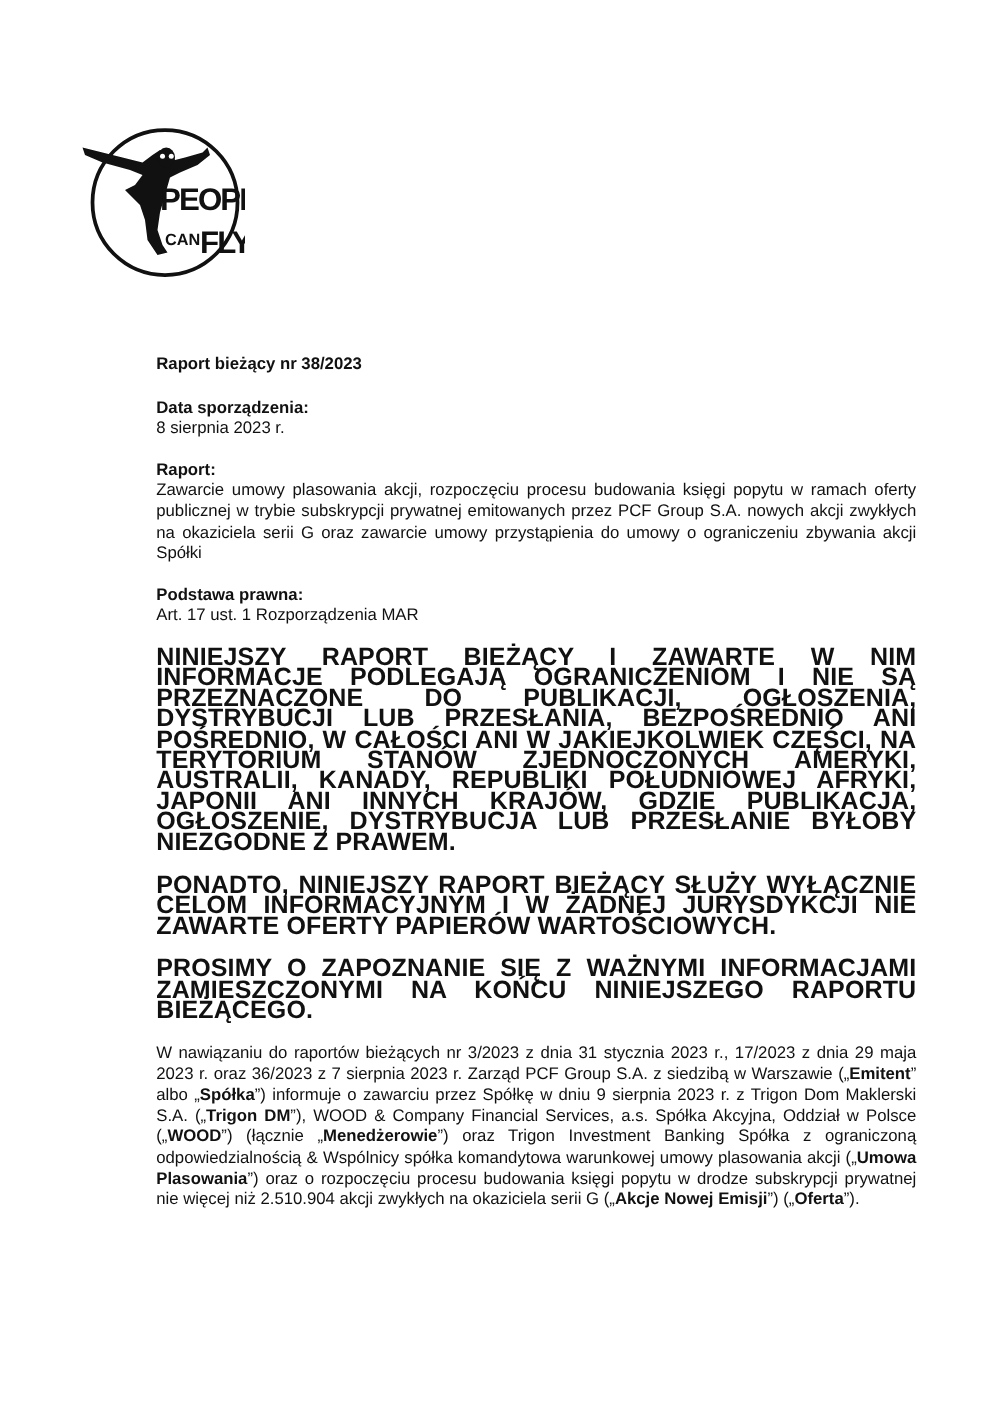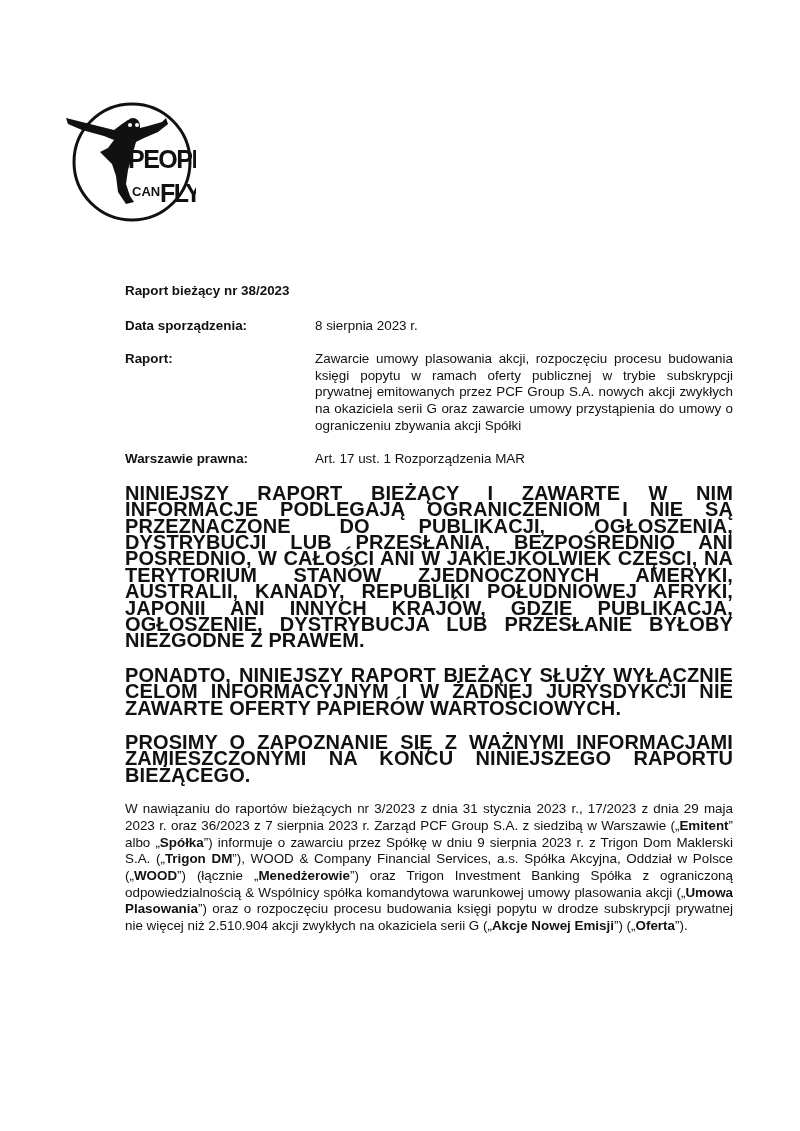--- a/index.html
+++ b/index.html
@@ -4,21 +4,21 @@
 <style>
   html, body { margin: 0; padding: 0; background: #ffffff; }
   body {
     width: 800px; height: 1131px; position: relative; overflow: hidden;
     font-family: "Liberation Sans", "DejaVu Sans", sans-serif;
     color: #111111;
   }
   .logo { position: absolute; left: 62px; top: 96px; width: 134px; height: 130px; }
   .doc { position: absolute; left: 97px; top: 283px; width: 608px; font-size: 13.4px; line-height: 16.6px; margin-left: 28px; }
   .title { font-weight: bold; margin: 0 0 18px 0; }
-  .meta-row { display: flex; margin-bottom: 17px; }
+  .meta-row { display: flex; margin-bottom: 17px; flex-direction: column; }
   .meta-label { width: 190px; font-weight: bold; flex: none; }
   .meta-value { flex: 1; text-align: justify; }
   .section-label { font-weight: bold; margin: -3px 0 21px 0; }
   .caps { font-weight: bold; text-align: justify; margin: 0 0 18px 0; font-size: 20px; line-height: 16.4px; letter-spacing: 0.1px; }
   .body-p { text-align: justify; margin: 0; line-height: 16.7px; }
   b { font-weight: bold; }
 </style>
 </head>
 <body>
 
@@ -43,21 +43,21 @@
 
   <div class="meta-row">
     <div class="meta-label">Data sporządzenia:</div>
     <div class="meta-value">8 sierpnia 2023 r.</div>
   </div>
   <div class="meta-row">
     <div class="meta-label">Raport:</div>
     <div class="meta-value">Zawarcie umowy plasowania akcji, rozpoczęciu procesu budowania księgi popytu w ramach oferty publicznej w trybie subskrypcji prywatnej emitowanych przez PCF Group S.A. nowych akcji zwykłych na okaziciela serii G oraz zawarcie umowy przystąpienia do umowy o ograniczeniu zbywania akcji Spółki</div>
   </div>
   <div class="meta-row">
-    <div class="meta-label">Warszawie prawna:</div>
+    <div class="meta-label">Podstawa prawna:</div>
     <div class="meta-value">Art. 17 ust. 1 Rozporządzenia MAR</div>
   </div>
 
 
   <p class="caps">NINIEJSZY RAPORT BIEŻĄCY I ZAWARTE W NIM INFORMACJE PODLEGAJĄ OGRANICZENIOM I NIE SĄ PRZEZNACZONE DO PUBLIKACJI, OGŁOSZENIA, DYSTRYBUCJI LUB PRZESŁANIA, BEZPOŚREDNIO ANI POŚREDNIO, W CAŁOŚCI ANI W JAKIEJKOLWIEK CZĘŚCI, NA TERYTORIUM STANÓW ZJEDNOCZONYCH AMERYKI, AUSTRALII, KANADY, REPUBLIKI POŁUDNIOWEJ AFRYKI, JAPONII ANI INNYCH KRAJÓW, GDZIE PUBLIKACJA, OGŁOSZENIE, DYSTRYBUCJA LUB PRZESŁANIE BYŁOBY NIEZGODNE Z PRAWEM.</p>
   <p class="caps">PONADTO, NINIEJSZY RAPORT BIEŻĄCY SŁUŻY WYŁĄCZNIE CELOM INFORMACYJNYM I W ŻADNEJ JURYSDYKCJI NIE ZAWARTE OFERTY PAPIERÓW WARTOŚCIOWYCH.</p>
   <p class="caps">PROSIMY O ZAPOZNANIE SIĘ Z WAŻNYMI INFORMACJAMI ZAMIESZCZONYMI NA KOŃCU NINIEJSZEGO RAPORTU BIEŻĄCEGO.</p>
 
   <p class="body-p"><span>W nawiązaniu do raportów bieżących nr 3/2023 z dnia 31 stycznia 2023 r., 17/2023 z dnia 29 maja 2023 r. oraz 36/2023 z 7 sierpnia 2023 r. Zarząd PCF Group S.A. z siedzibą w Warszawie („</span><b>Emitent</b><span>” albo „</span><b>Spółka</b><span>”) informuje o zawarciu przez Spółkę w dniu 9 sierpnia 2023 r. z Trigon Dom Maklerski S.A. („</span><b>Trigon DM</b><span>”), WOOD &amp; Company Financial Services, a.s. Spółka Akcyjna, Oddział w Polsce („</span><b>WOOD</b><span>”) (łącznie „</span><b>Menedżerowie</b><span>”) oraz Trigon Investment Banking Spółka z ograniczoną odpowiedzialnością &amp; Wspólnicy spółka komandytowa warunkowej umowy plasowania akcji („</span><b>Umowa Plasowania</b><span>”) oraz o rozpoczęciu procesu budowania księgi popytu w drodze subskrypcji prywatnej nie więcej niż 2.510.904 akcji zwykłych na okaziciela serii G („</span><b>Akcje Nowej Emisji</b><span>”) („</span><b>Oferta</b><span>”).</span></p>
 </div>

